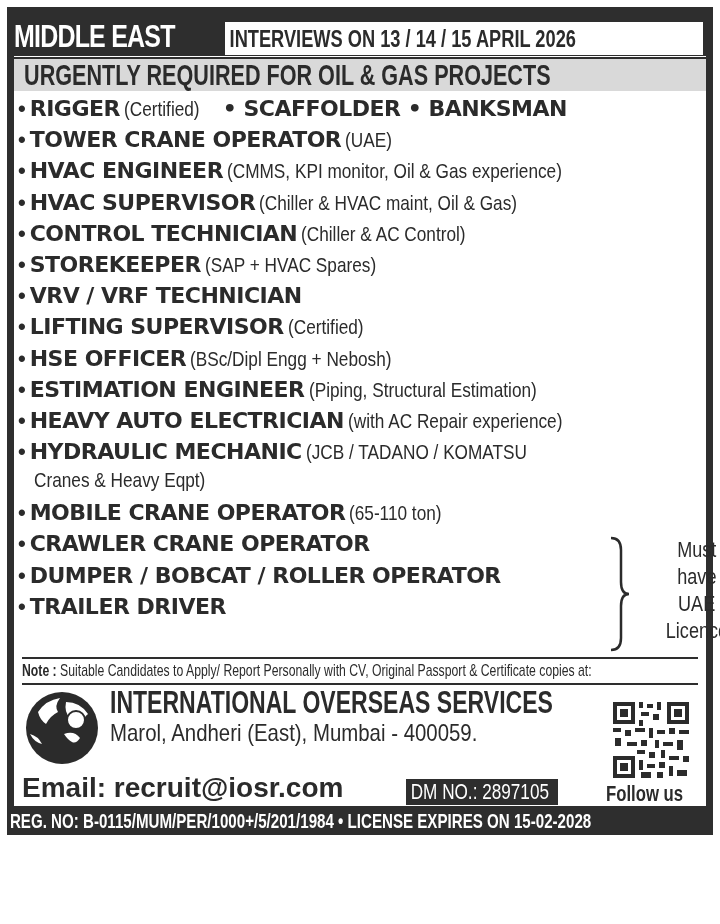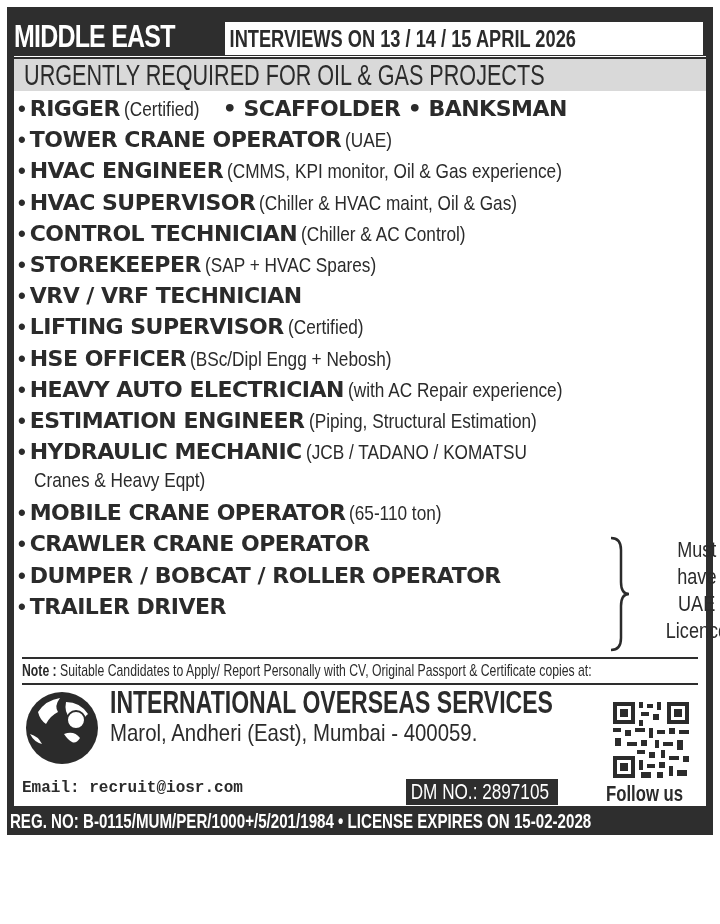--- a/index.html
+++ b/index.html
@@ -25,21 +25,21 @@
   .hdr-right {
     position: absolute; left: 225px; top: 22px; width: 478px; height: 33px;
     background: #ffffff; color: #2b2b2b; font-weight: bold;
     font-size: 24px; line-height: 33px; white-space: nowrap; overflow: hidden;
   }
   .hdr-right span { display: inline-block; transform: scaleX(0.76); transform-origin: left center; padding-left: 6px; }
 
   .urgent {
     position: absolute; left: 14px; top: 57px; width: 692px; height: 34px;
     background: #d9d9d9; border-top: 2px solid #2e2e2e;
-    font-weight: normal; font-size: 30px; line-height: 32px; color: #2b2b2b;
+    font-weight: bold; font-size: 30px; line-height: 32px; color: #2b2b2b;
     white-space: nowrap; overflow: hidden;
   }
   .urgent span { display: inline-block; transform: scaleX(0.72); transform-origin: left center; padding-left: 14px; }
 
   
   .jobs { position: absolute; left: 18px; top: 92px; width: 690px; }
   .job {
     height: 31.2px; line-height: 31px; white-space: nowrap; font-size: 24px;
   }
   .bullet { font-weight: bold; font-size: 22px; margin-right: 4px; }
@@ -74,21 +74,21 @@
   .addr {
     position: absolute; left: 110px; top: 718px; white-space: nowrap;
     font-size: 24px; line-height: 29px;
   }
   .addr span { display: inline-block; transform: scaleX(0.85); transform-origin: left center; }
 
   .qr { position: absolute; left: 611px; top: 700px; width: 80px; height: 80px; }
 
   .email {
     position: absolute; left: 22px; top: 772px; white-space: nowrap;
-    font-family: Liberation Mono, monospace; font-weight: bold; font-size: 16px; line-height: 32px;
+    font-family: Liberation Sans, sans-serif; font-weight: bold; font-size: 28px; line-height: 32px;
   }
   .dm {
     position: absolute; left: 406px; top: 779px; width: 152px; height: 26px;
     background: #2e2e2e; color: #ffffff; font-size: 22px; line-height: 26px;
     white-space: nowrap; overflow: hidden;
   }
   .dm span { display: inline-block; transform: scaleX(0.78); transform-origin: left center; padding-left: 6px; }
   .follow {
     position: absolute; left: 606px; top: 781px; font-weight: bold; font-size: 22px; line-height: 26px; white-space: nowrap;
   }
@@ -120,22 +120,22 @@
     <span class="title">• SCAFFOLDER • BANKSMAN</span>
   </div>
   <div class="job"><span class="bullet">•</span><span class="title">TOWER CRANE OPERATOR</span><span class="detail">(UAE)</span></div>
   <div class="job"><span class="bullet">•</span><span class="title">HVAC ENGINEER</span><span class="detail">(CMMS, KPI monitor, Oil &amp; Gas experience)</span></div>
   <div class="job"><span class="bullet">•</span><span class="title">HVAC SUPERVISOR</span><span class="detail">(Chiller &amp; HVAC maint, Oil &amp; Gas)</span></div>
   <div class="job"><span class="bullet">•</span><span class="title">CONTROL TECHNICIAN</span><span class="detail">(Chiller &amp; AC Control)</span></div>
   <div class="job"><span class="bullet">•</span><span class="title">STOREKEEPER</span><span class="detail">(SAP + HVAC Spares)</span></div>
   <div class="job"><span class="bullet">•</span><span class="title">VRV / VRF TECHNICIAN</span><span class="detail"></span></div>
   <div class="job"><span class="bullet">•</span><span class="title">LIFTING SUPERVISOR</span><span class="detail">(Certified)</span></div>
   <div class="job"><span class="bullet">•</span><span class="title">HSE OFFICER</span><span class="detail">(BSc/Dipl Engg + Nebosh)</span></div>
+  <div class="job"><span class="bullet">•</span><span class="title">ESTIMATION ENGINEER</span><span class="detail">(Piping, Structural Estimation)</span></div>
   <div class="job"><span class="bullet">•</span><span class="title">HEAVY AUTO ELECTRICIAN</span><span class="detail">(with AC Repair experience)</span></div>
-  <div class="job"><span class="bullet">•</span><span class="title">ESTIMATION ENGINEER</span><span class="detail">(Piping, Structural Estimation)</span></div>
   <div class="job"><span class="bullet">•</span><span class="title">HYDRAULIC MECHANIC</span><span class="detail">(JCB / TADANO / KOMATSU</span></div>
   <div class="cont"><span>Cranes &amp; Heavy Eqpt)</span></div>
   <div class="job"><span class="bullet">•</span><span class="title">MOBILE CRANE OPERATOR</span><span class="detail">(65-110 ton)</span></div>
   <div class="job"><span class="bullet">•</span><span class="title">CRAWLER CRANE OPERATOR</span><span class="detail"></span></div>
   <div class="job"><span class="bullet">•</span><span class="title">DUMPER / BOBCAT / ROLLER OPERATOR</span><span class="detail"></span></div>
   <div class="job"><span class="bullet">•</span><span class="title">TRAILER DRIVER</span><span class="detail"></span></div>
 </div>
 
 <svg class="brace" viewBox="0 0 24 116">
   <path d="M4 2 Q14 2 14 14 L14 46 Q14 58 22 58 Q14 58 14 70 L14 102 Q14 114 4 114" fill="none" stroke="#2b2b2b" stroke-width="2.5"></path>

